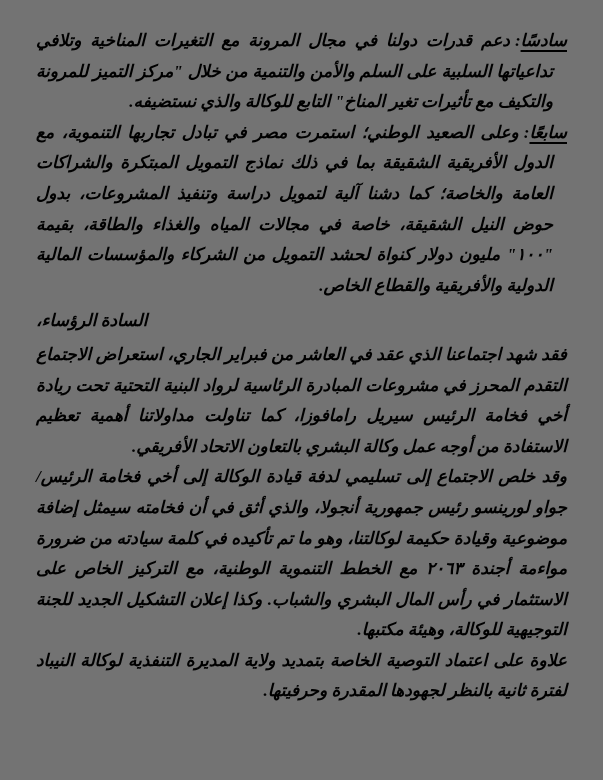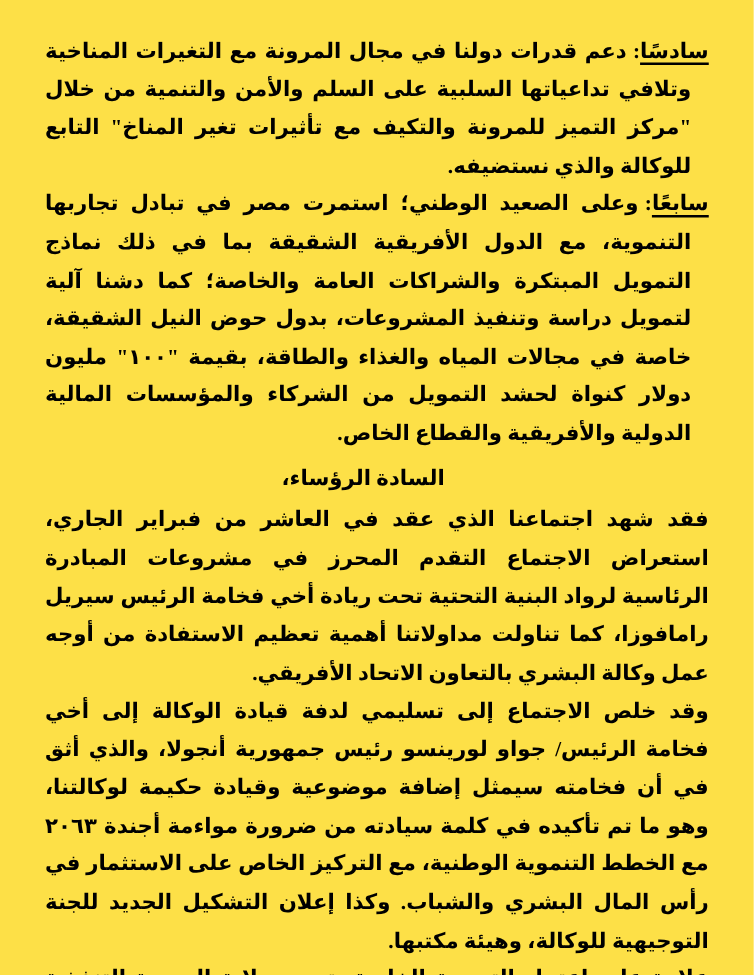--- a/index.html
+++ b/index.html
@@ -17,21 +17,22 @@
     width: 603px;
     height: 780px;
     padding: 26px 36px 0 36px;
     direction: rtl;
     unicode-bidi: embed;
     font-family: "Liberation Serif", "DejaVu Serif", "DejaVu Sans", serif;
     font-weight: 700;
     font-size: 17px;
     line-height: 30.6px;
     color: #000000;
-    background: #fde047;
+    background: #737373;
+    font-style: italic;
   }
   .para {
     margin: 0;
     text-align: justify;
     text-justify: inter-word;
   }
   
   .hang {
     padding-right: 14px;
     text-indent: -14px;
@@ -39,21 +40,21 @@
   .lead-u {
     text-decoration: underline;
     text-decoration-thickness: 1.5px;
     text-underline-offset: 4px;
   }
   .lead-colon {
     margin-left: 5px; 
   }
   .salutation {
     margin: 5px 22px 3px 0;
-    text-align: center;
+    text-align: left;
   }
 </style>
 </head>
 <body>
 
 <div class="page">
 
   <p class="para hang">
     <span class="lead-u">سادسًا</span><span class="lead-colon">:</span><span>دعم قدرات دولنا في مجال المرونة مع التغيرات المناخية وتلافي تداعياتها السلبية على السلم والأمن والتنمية من خلال "مركز التميز للمرونة والتكيف مع تأثيرات تغير المناخ" التابع للوكالة والذي نستضيفه.</span>
   </p>

